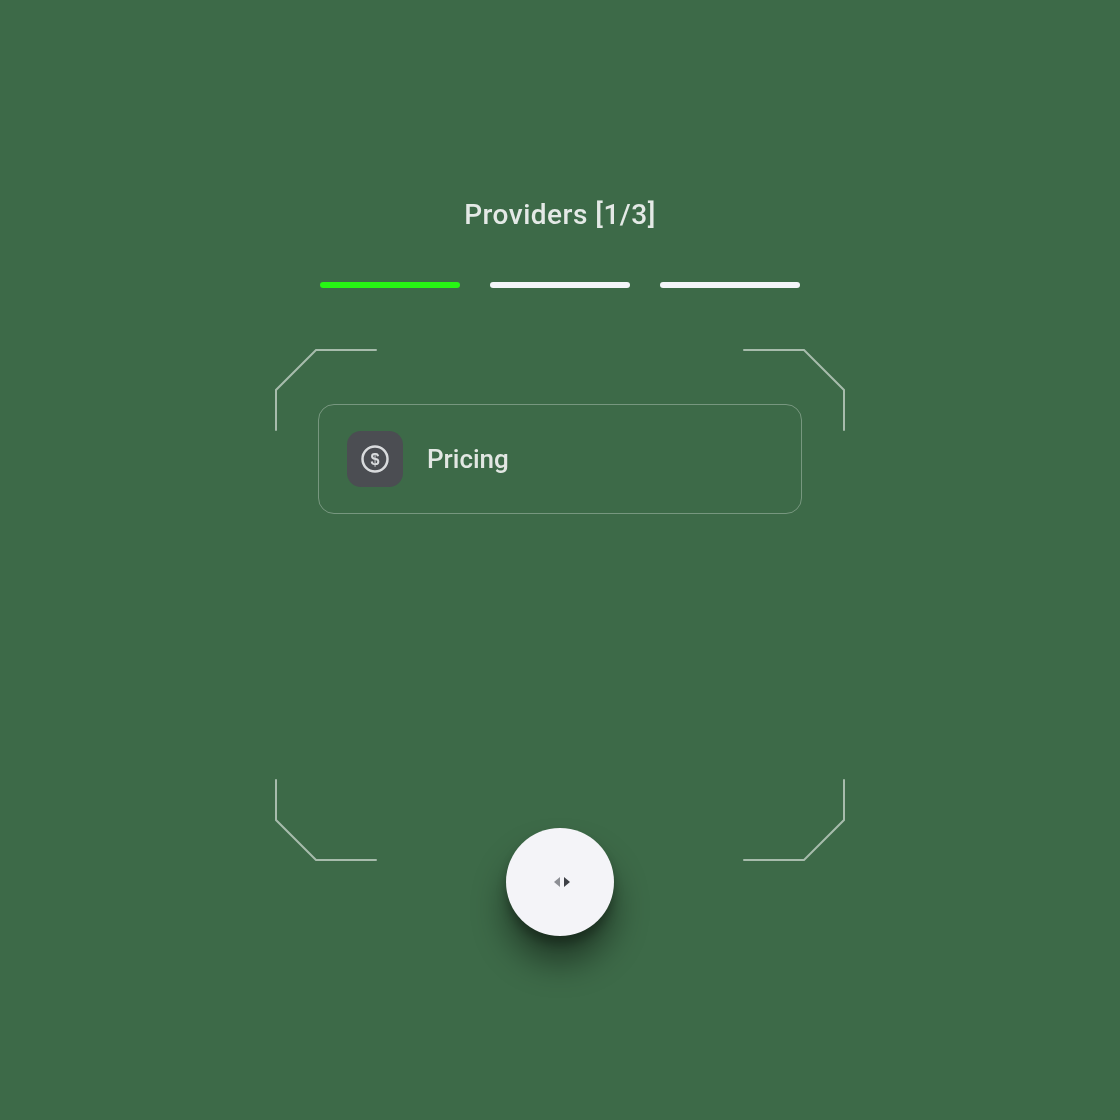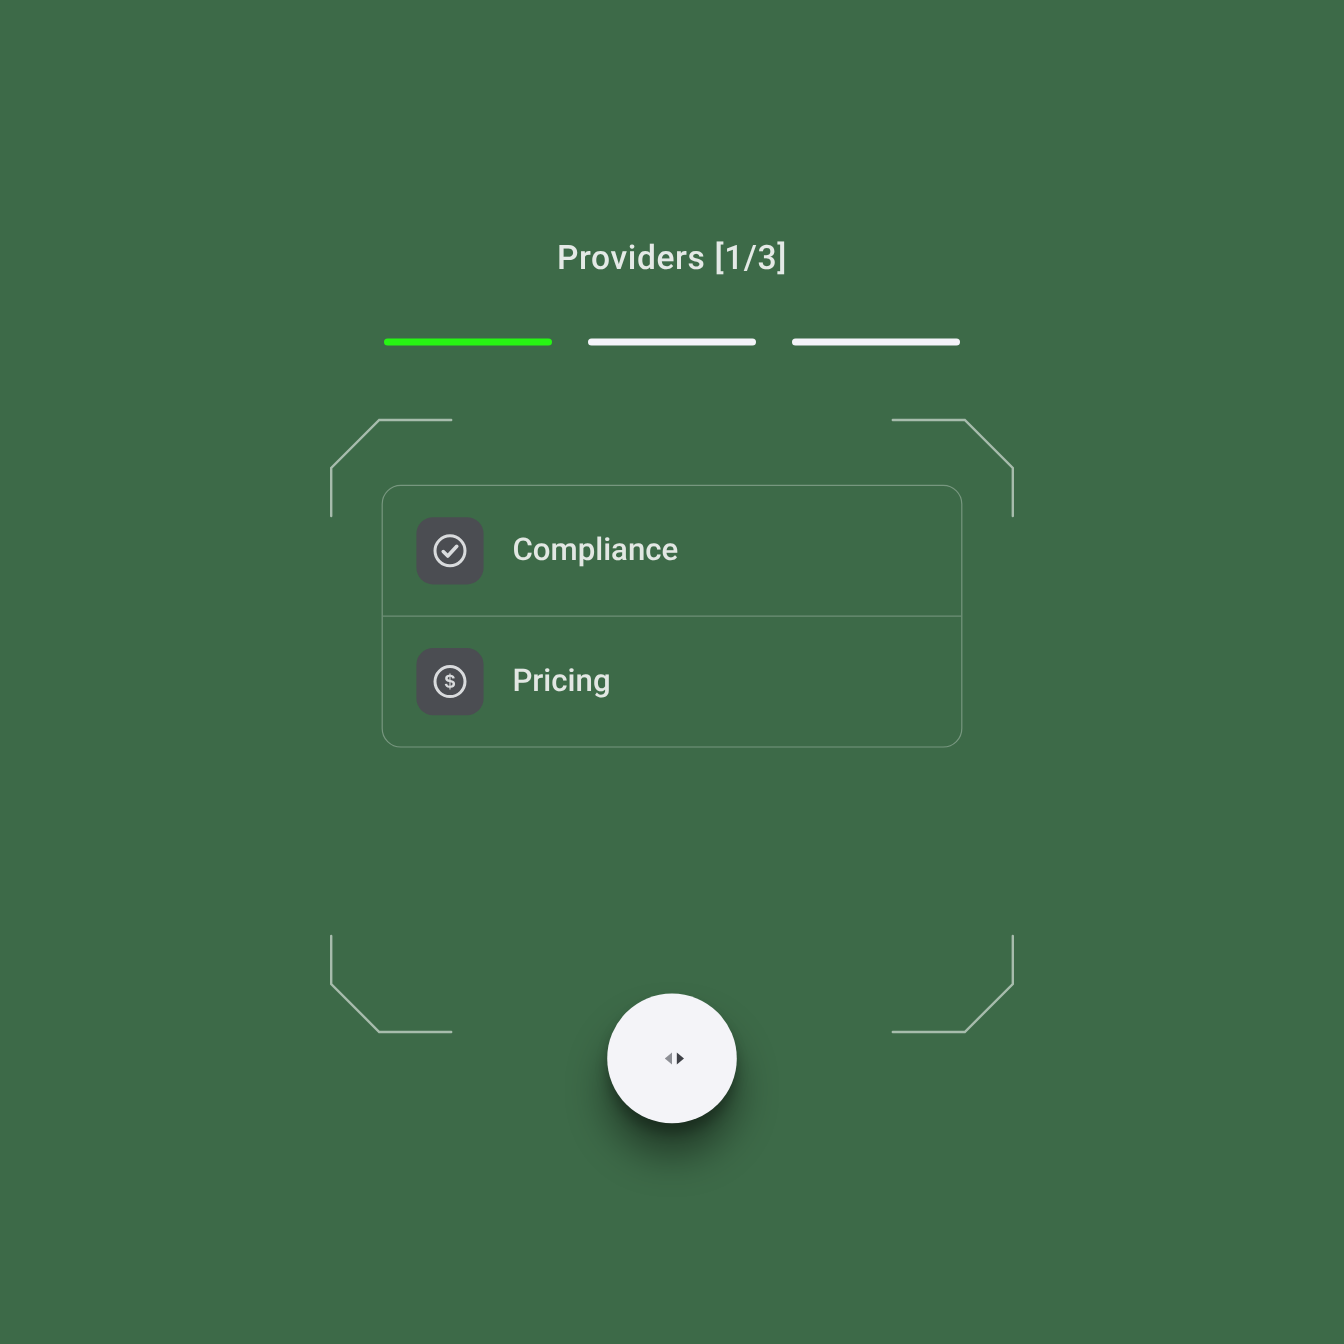--- a/index.html
+++ b/index.html
@@ -138,29 +138,20 @@
 
         <path d="M0 430 L0 470 L40 510 L100 510"></path>
 
         <path d="M568 430 L568 470 L528 510 L468 510"></path>
       </g>
     </svg>
   </div>
 
   <div class="card">
 
-    <div class="row">
-      <div class="iconbox">
-        <svg width="30" height="30" viewBox="0 0 24 24">
-          <circle cx="12" cy="12" r="10" fill="none" stroke="currentColor" stroke-width="2"></circle>
-          <path d="M7.5 12.5 L10.5 15.5 L16.5 9" fill="none" stroke="currentColor" stroke-width="2.4" stroke-linecap="round" stroke-linejoin="round"></path>
-        </svg>
-      </div>
-      <div class="label">Compliance</div>
-    </div>
 
 
     <div class="row">
       <div class="iconbox">
         <svg width="30" height="30" viewBox="0 0 24 24">
           <circle cx="12" cy="12" r="10" fill="none" stroke="currentColor" stroke-width="2"></circle>
           <text x="12" y="16.5" text-anchor="middle" font-size="13" font-weight="700" fill="currentColor" font-family="Arial, sans-serif">$</text>
         </svg>
       </div>
       <div class="label">Pricing</div>

